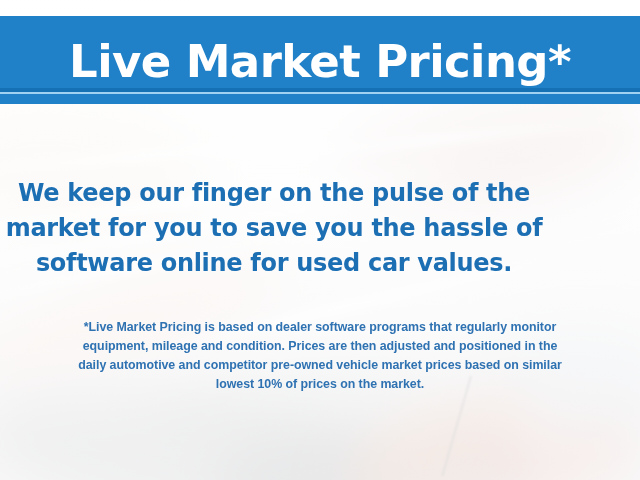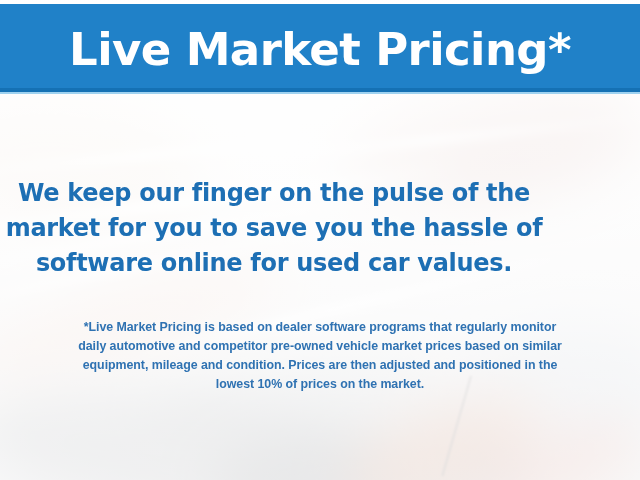--- a/index.html
+++ b/index.html
@@ -133,21 +133,21 @@
                 rgba(255,255,255,0.94) 0%,
                 rgba(255,255,255,0.90) 22%,
                 rgba(255,255,255,0.86) 48%,
                 rgba(255,255,255,0.82) 72%,
                 rgba(255,255,255,0.80) 100%);
   }
 
   
   .header-bar {
     position: absolute;
-    left: 0; top: 4px;
+    left: 0; top: 16px;
     width: 640px;
     height: 88px;
     background: #2081c8;
     display: flex;
     align-items: center;
     justify-content: center;
   }
   .header-bar-edge {
     position: absolute;
     left: 0; top: 88px;
@@ -242,18 +242,18 @@
   <div class="header-bar-edge2"></div>
 
   <div class="headline">
     <span class="headline-line">We keep our finger on the pulse of the</span>
     <span class="headline-line">market for you to save you the hassle of</span>
     <span class="headline-line">software online for used car values.</span>
   </div>
 
   <div class="disclaimer">
     <span class="disclaimer-line">*Live Market Pricing is based on dealer software programs that regularly monitor</span>
+    <span class="disclaimer-line">equipment, mileage and condition. Prices are then adjusted and positioned in the</span>
     <span class="disclaimer-line">daily automotive and competitor pre-owned vehicle market prices based on similar</span>
-    <span class="disclaimer-line">equipment, mileage and condition. Prices are then adjusted and positioned in the</span>
     <span class="disclaimer-line">lowest 10% of prices on the market.</span>
   </div>
 
 </div>
 
 </body></html>

